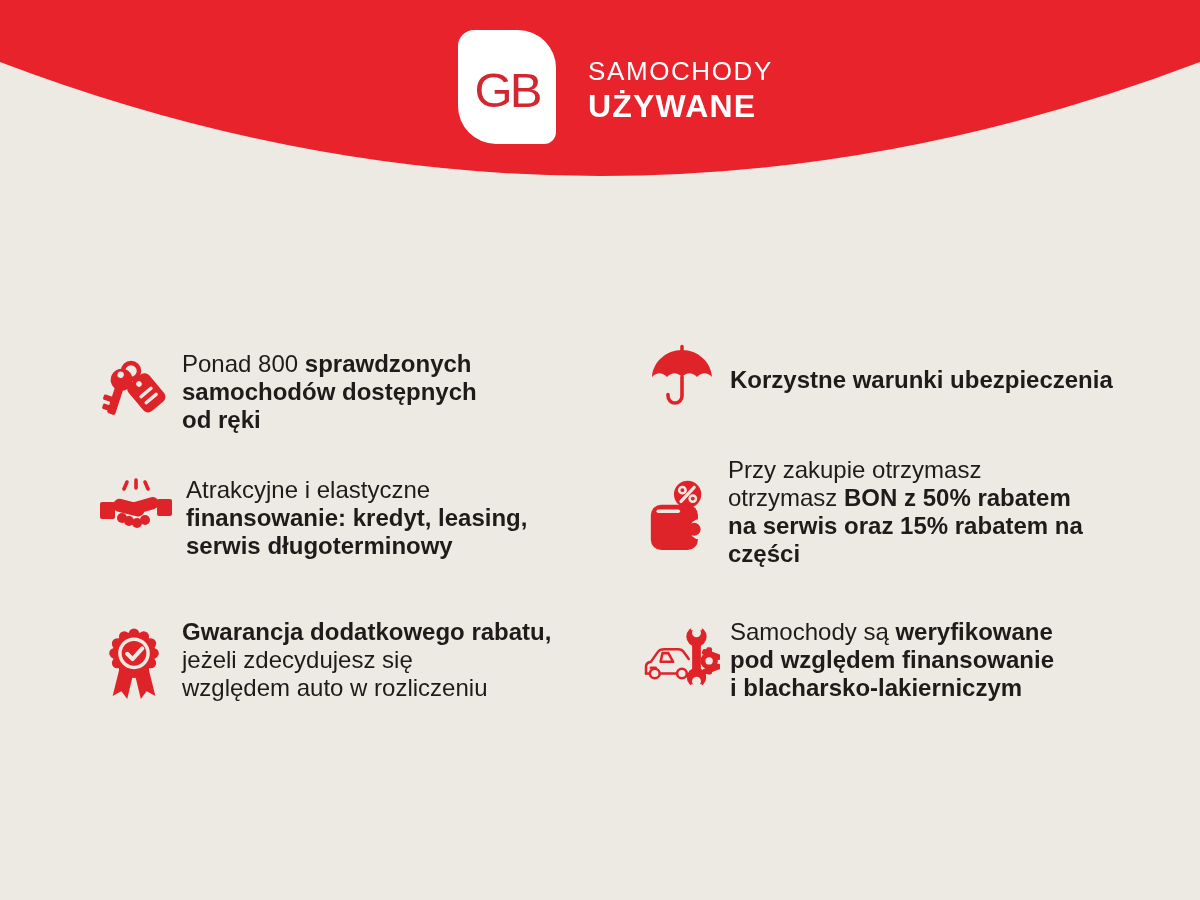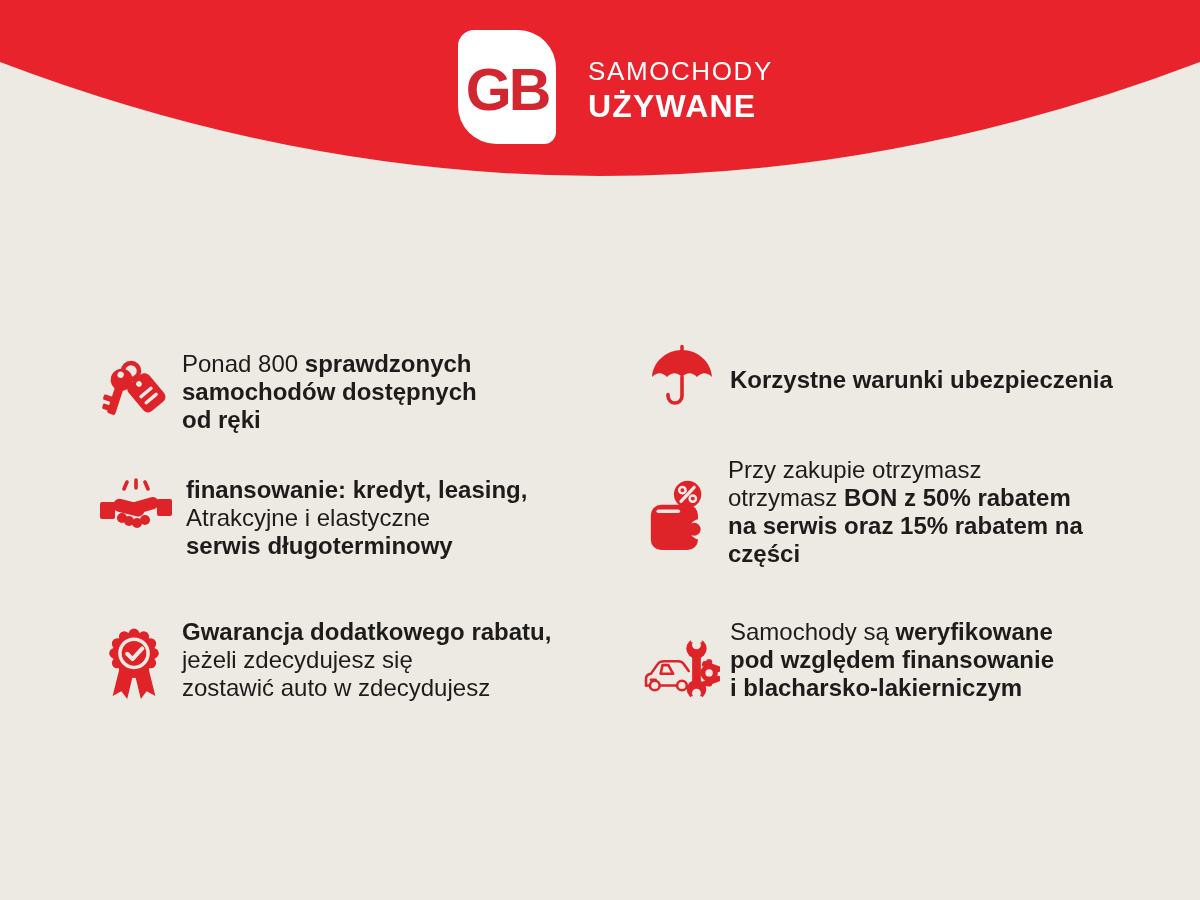--- a/index.html
+++ b/index.html
@@ -15,37 +15,37 @@
   }
   .page{position:absolute;inset:0;}
   .hero{position:absolute;top:0;left:0;width:1200px;height:180px;}
   .hero-curve{position:absolute;top:0;left:0;width:1200px;height:180px;}
   .logo-box{
     position:absolute;left:458px;top:30px;width:98px;height:114px;
     background:var(--white);border-radius:16px 38px 12px 38px;
     display:flex;align-items:center;justify-content:center;
   }
   .logo-gb{
-    font-size:59px;font-weight:700;color:var(--logo-red);
+    font-size:49px;font-weight:400;color:var(--logo-red);
     letter-spacing:-3px;padding-top:6px;
   }
   .brand{position:absolute;left:588px;top:56px;color:var(--white);}
   .brand-line1{font-size:26px;font-weight:400;letter-spacing:1.6px;}
   .brand-line2{font-size:32px;font-weight:700;letter-spacing:1.2px;margin-top:1px;}
 
   .feature{position:absolute;display:flex;}
   .feature .icon{flex:none;color:var(--icon-red);}
   .feature .text{font-size:24px;line-height:28px;color:var(--text);font-weight:400;}
   .feature .text .b{font-weight:700;}
   .f1{left:100px;top:350px;justify-content:center;} .f1 .icon{margin:6px 14px 0 0;}
   .f2{left:100px;top:476px;} .f2 .icon{margin:2px 14px 0 0;}
   .f3{left:100px;top:618px;} .f3 .icon{margin:6px 14px 0 0;}
   .f4{left:648px;top:344px;align-items:center;} .f4 .icon{margin:0 14px 0 0;}
   .f5{left:648px;top:456px;} .f5 .icon{margin:22px 14px 0 0;}
-  .f6{left:640px;top:618px;align-items:flex-end;} .f6 .icon{margin:6px 10px 0 0;}
+  .f6{left:640px;top:618px;} .f6 .icon{margin:6px 10px 0 0;}
   svg{display:block;}
   .cut{fill:var(--bg);}
   .cutstroke{stroke:var(--bg);}
 </style>
 </head>
 <body>
 
 <div class="page">
 
   <header class="hero">
@@ -109,22 +109,22 @@
               <rect x="28" y="24" width="32" height="12" rx="6"></rect>
             </g>
             <circle cx="22" cy="40" r="5"></circle>
             <circle cx="29" cy="43" r="5"></circle>
             <circle cx="37" cy="45" r="5"></circle>
             <circle cx="45" cy="42" r="5"></circle>
           </g>
         </svg>
       </div>
       <div class="text">
+          <div class="line"><span>Atrakcyjne i elastyczne</span></div>
           <div class="line"><span class="b">finansowanie: kredyt, leasing,</span></div>
-          <div class="line"><span>Atrakcyjne i elastyczne</span></div>
           <div class="line"><span class="b">serwis długoterminowy</span></div>
         </div>
     </div>
 
     <div class="feature f3">
       <div class="icon">
         <svg width="68" height="80" viewBox="0 0 70 82">
           <g fill="currentColor">
             <path d="M20,46 L34,52 L28,77 L22,69 L13,74 Z"></path>
             <path d="M50,46 L36,52 L42,77 L48,69 L57,74 Z"></path>
@@ -142,21 +142,21 @@
               <circle cx="52.3" cy="20" r="5.5"></circle>
             <circle cx="35" cy="30" r="22"></circle>
           </g>
           <circle cx="35" cy="30" r="14.5" fill="none" class="cutstroke" stroke-width="3.6"></circle>
           <path d="M28,30.5 l5.5,5.5 l10,-11" fill="none" class="cutstroke" stroke-width="4.2" stroke-linecap="round" stroke-linejoin="round"></path>
         </svg>
       </div>
       <div class="text">
           <div class="line"><span class="b">Gwarancja dodatkowego rabatu,</span></div>
           <div class="line"><span>jeżeli zdecydujesz się</span></div>
-          <div class="line"><span>zostawić auto w zdecydujesz</span></div>
+          <div class="line"><span>względem auto w rozliczeniu</span></div>
         </div>
     </div>
 
     <div class="feature f4">
       <div class="icon">
         <svg width="68" height="72" viewBox="0 0 68 72">
           <line x1="34" y1="2.5" x2="34" y2="9" stroke="currentColor" stroke-width="3.5" stroke-linecap="round"></line>
           <path fill="currentColor" d="M34,6 C18,6 5,18 4,33 Q11.5,25.5 19,33 Q26.5,25.5 34,33 Q41.5,25.5 49,33 Q56.5,25.5 64,33 C63,18 50,6 34,6 Z"></path>
           <path fill="none" stroke="currentColor" stroke-width="3.6" stroke-linecap="round" d="M34,33 V52 a7,7 0 0 1 -14,0 v-1.5"></path>
         </svg>

